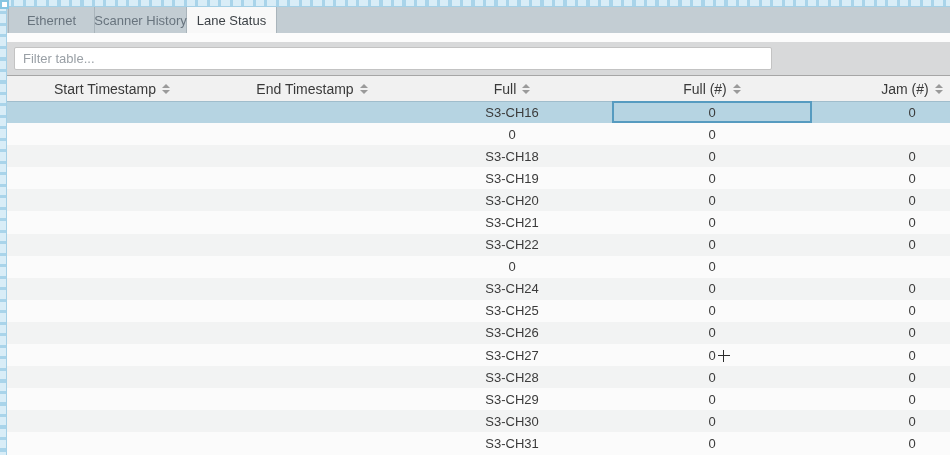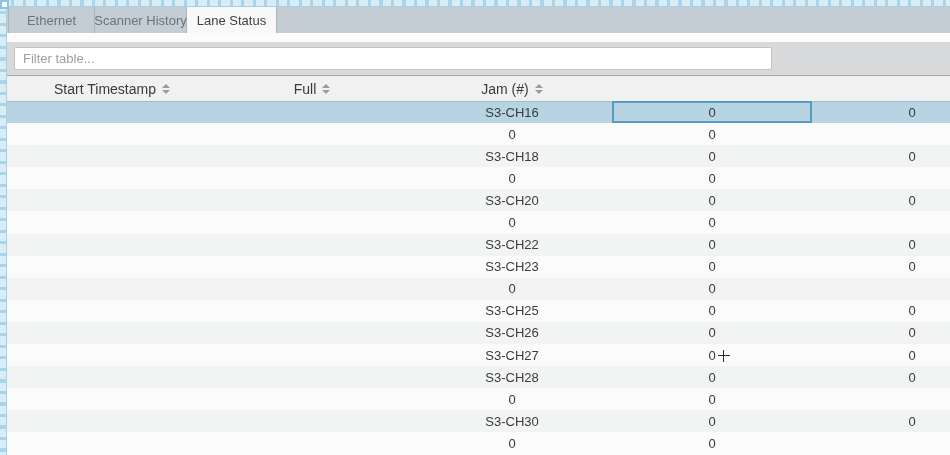--- a/index.html
+++ b/index.html
@@ -125,21 +125,35 @@
 
   <div class="thead">
       <div class="th">
         <span>Start Timestamp</span>
         <span class="sort-icon">
           <i class="up"></i>
           <i class="down"></i>
         </span>
       </div>
       <div class="th">
+        <span>End Timestamp</span>
+        <span class="sort-icon">
+          <i class="up"></i>
+          <i class="down"></i>
+        </span>
+      </div>
+      <div class="th">
         <span>Full</span>
+        <span class="sort-icon">
+          <i class="up"></i>
+          <i class="down"></i>
+        </span>
+      </div>
+      <div class="th">
+        <span>Full (#)</span>
         <span class="sort-icon">
           <i class="up"></i>
           <i class="down"></i>
         </span>
       </div>
       <div class="th">
         <span>Jam (#)</span>
         <span class="sort-icon">
           <i class="up"></i>
           <i class="down"></i>
@@ -163,53 +177,55 @@
       <div class="tr">
         <div class="td col-start"></div>
         <div class="td col-end"></div>
         <div class="td col-lane">S3-CH18</div>
         <div class="td col-full">0</div>
         <div class="td col-jam">0</div>
       </div>
       <div class="tr">
         <div class="td col-start"></div>
         <div class="td col-end"></div>
+        <div class="td col-lane">S3-CH19</div>
         <div class="td col-full">0</div>
         <div class="td col-jam">0</div>
       </div>
       <div class="tr">
         <div class="td col-start"></div>
         <div class="td col-end"></div>
         <div class="td col-lane">S3-CH20</div>
         <div class="td col-full">0</div>
         <div class="td col-jam">0</div>
       </div>
       <div class="tr">
         <div class="td col-start"></div>
         <div class="td col-end"></div>
+        <div class="td col-lane">S3-CH21</div>
         <div class="td col-full">0</div>
         <div class="td col-jam">0</div>
       </div>
       <div class="tr">
         <div class="td col-start"></div>
         <div class="td col-end"></div>
         <div class="td col-lane">S3-CH22</div>
         <div class="td col-full">0</div>
         <div class="td col-jam">0</div>
       </div>
       <div class="tr">
         <div class="td col-start"></div>
         <div class="td col-end"></div>
-        <div class="td col-lane">S3-CH23</div>
-        <div class="td col-full">0</div>
-        <div class="td col-jam">0</div>
-      </div>
-      <div class="tr">
-        <div class="td col-start"></div>
-        <div class="td col-end"></div>
+        <div class="td col-full">0</div>
+        <div class="td col-jam">0</div>
+      </div>
+      <div class="tr">
+        <div class="td col-start"></div>
+        <div class="td col-end"></div>
+        <div class="td col-lane">S3-CH24</div>
         <div class="td col-full">0</div>
         <div class="td col-jam">0</div>
       </div>
       <div class="tr">
         <div class="td col-start"></div>
         <div class="td col-end"></div>
         <div class="td col-lane">S3-CH25</div>
         <div class="td col-full">0</div>
         <div class="td col-jam">0</div>
       </div>
@@ -230,32 +246,34 @@
       <div class="tr">
         <div class="td col-start"></div>
         <div class="td col-end"></div>
         <div class="td col-lane">S3-CH28</div>
         <div class="td col-full">0</div>
         <div class="td col-jam">0</div>
       </div>
       <div class="tr">
         <div class="td col-start"></div>
         <div class="td col-end"></div>
+        <div class="td col-lane">S3-CH29</div>
         <div class="td col-full">0</div>
         <div class="td col-jam">0</div>
       </div>
       <div class="tr">
         <div class="td col-start"></div>
         <div class="td col-end"></div>
         <div class="td col-lane">S3-CH30</div>
         <div class="td col-full">0</div>
         <div class="td col-jam">0</div>
       </div>
       <div class="tr">
         <div class="td col-start"></div>
         <div class="td col-end"></div>
+        <div class="td col-lane">S3-CH31</div>
         <div class="td col-full">0</div>
         <div class="td col-jam">0</div>
       </div>
     </div>
 
   <div class="crosshair"></div>
 </div>
 
 </body></html>

